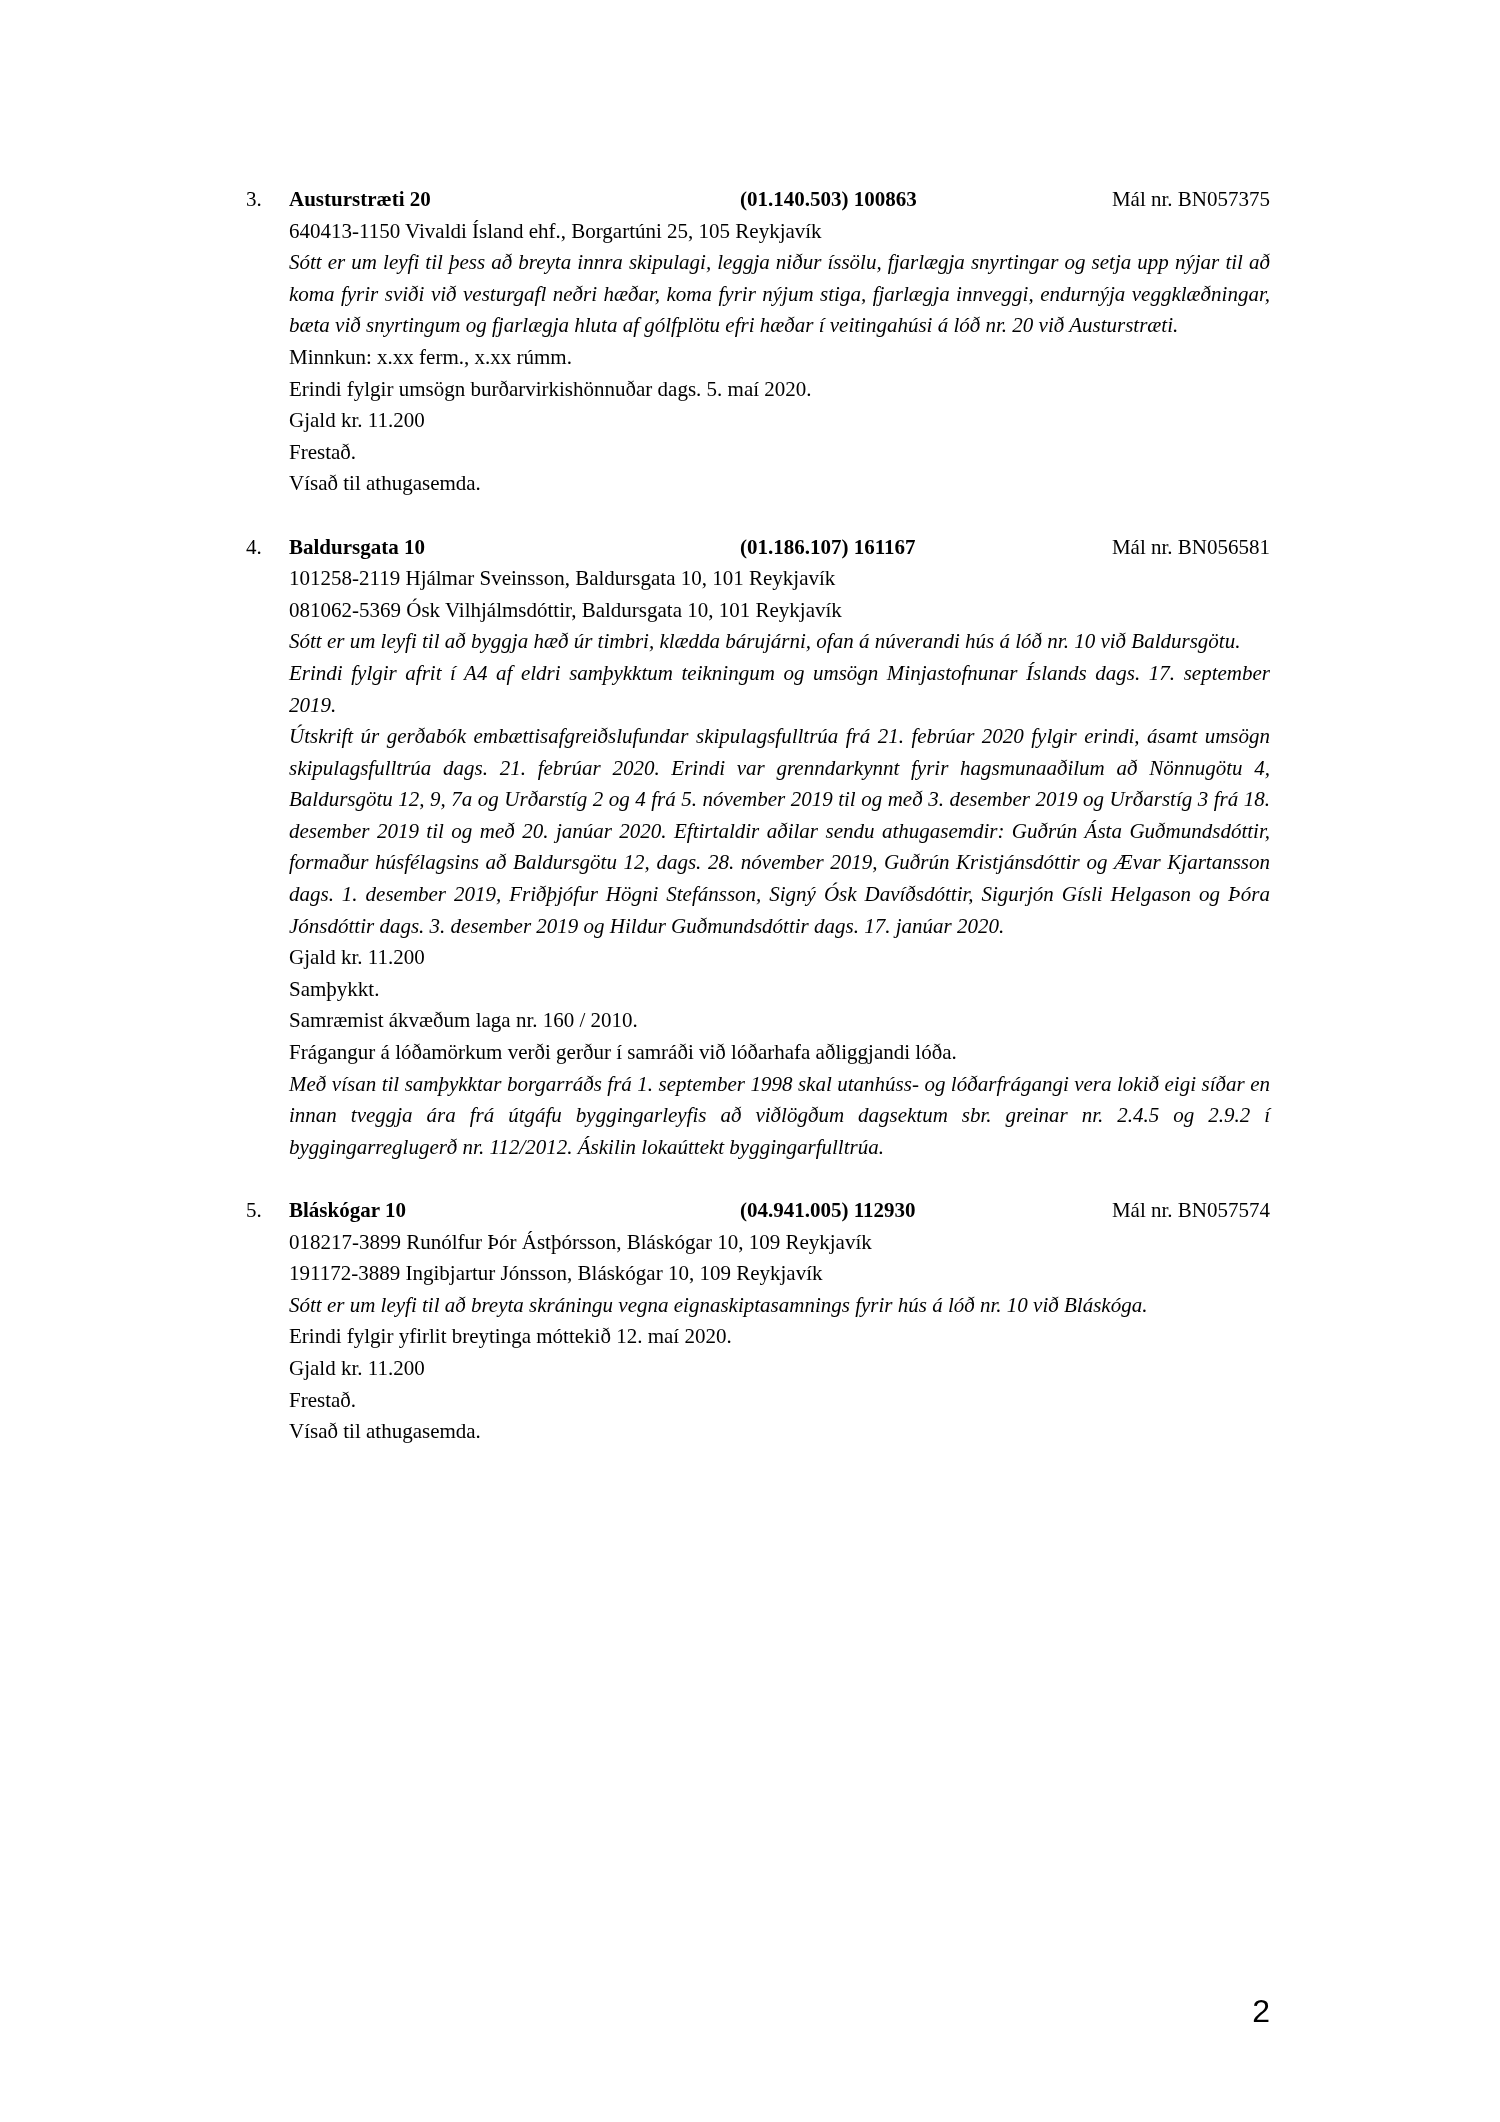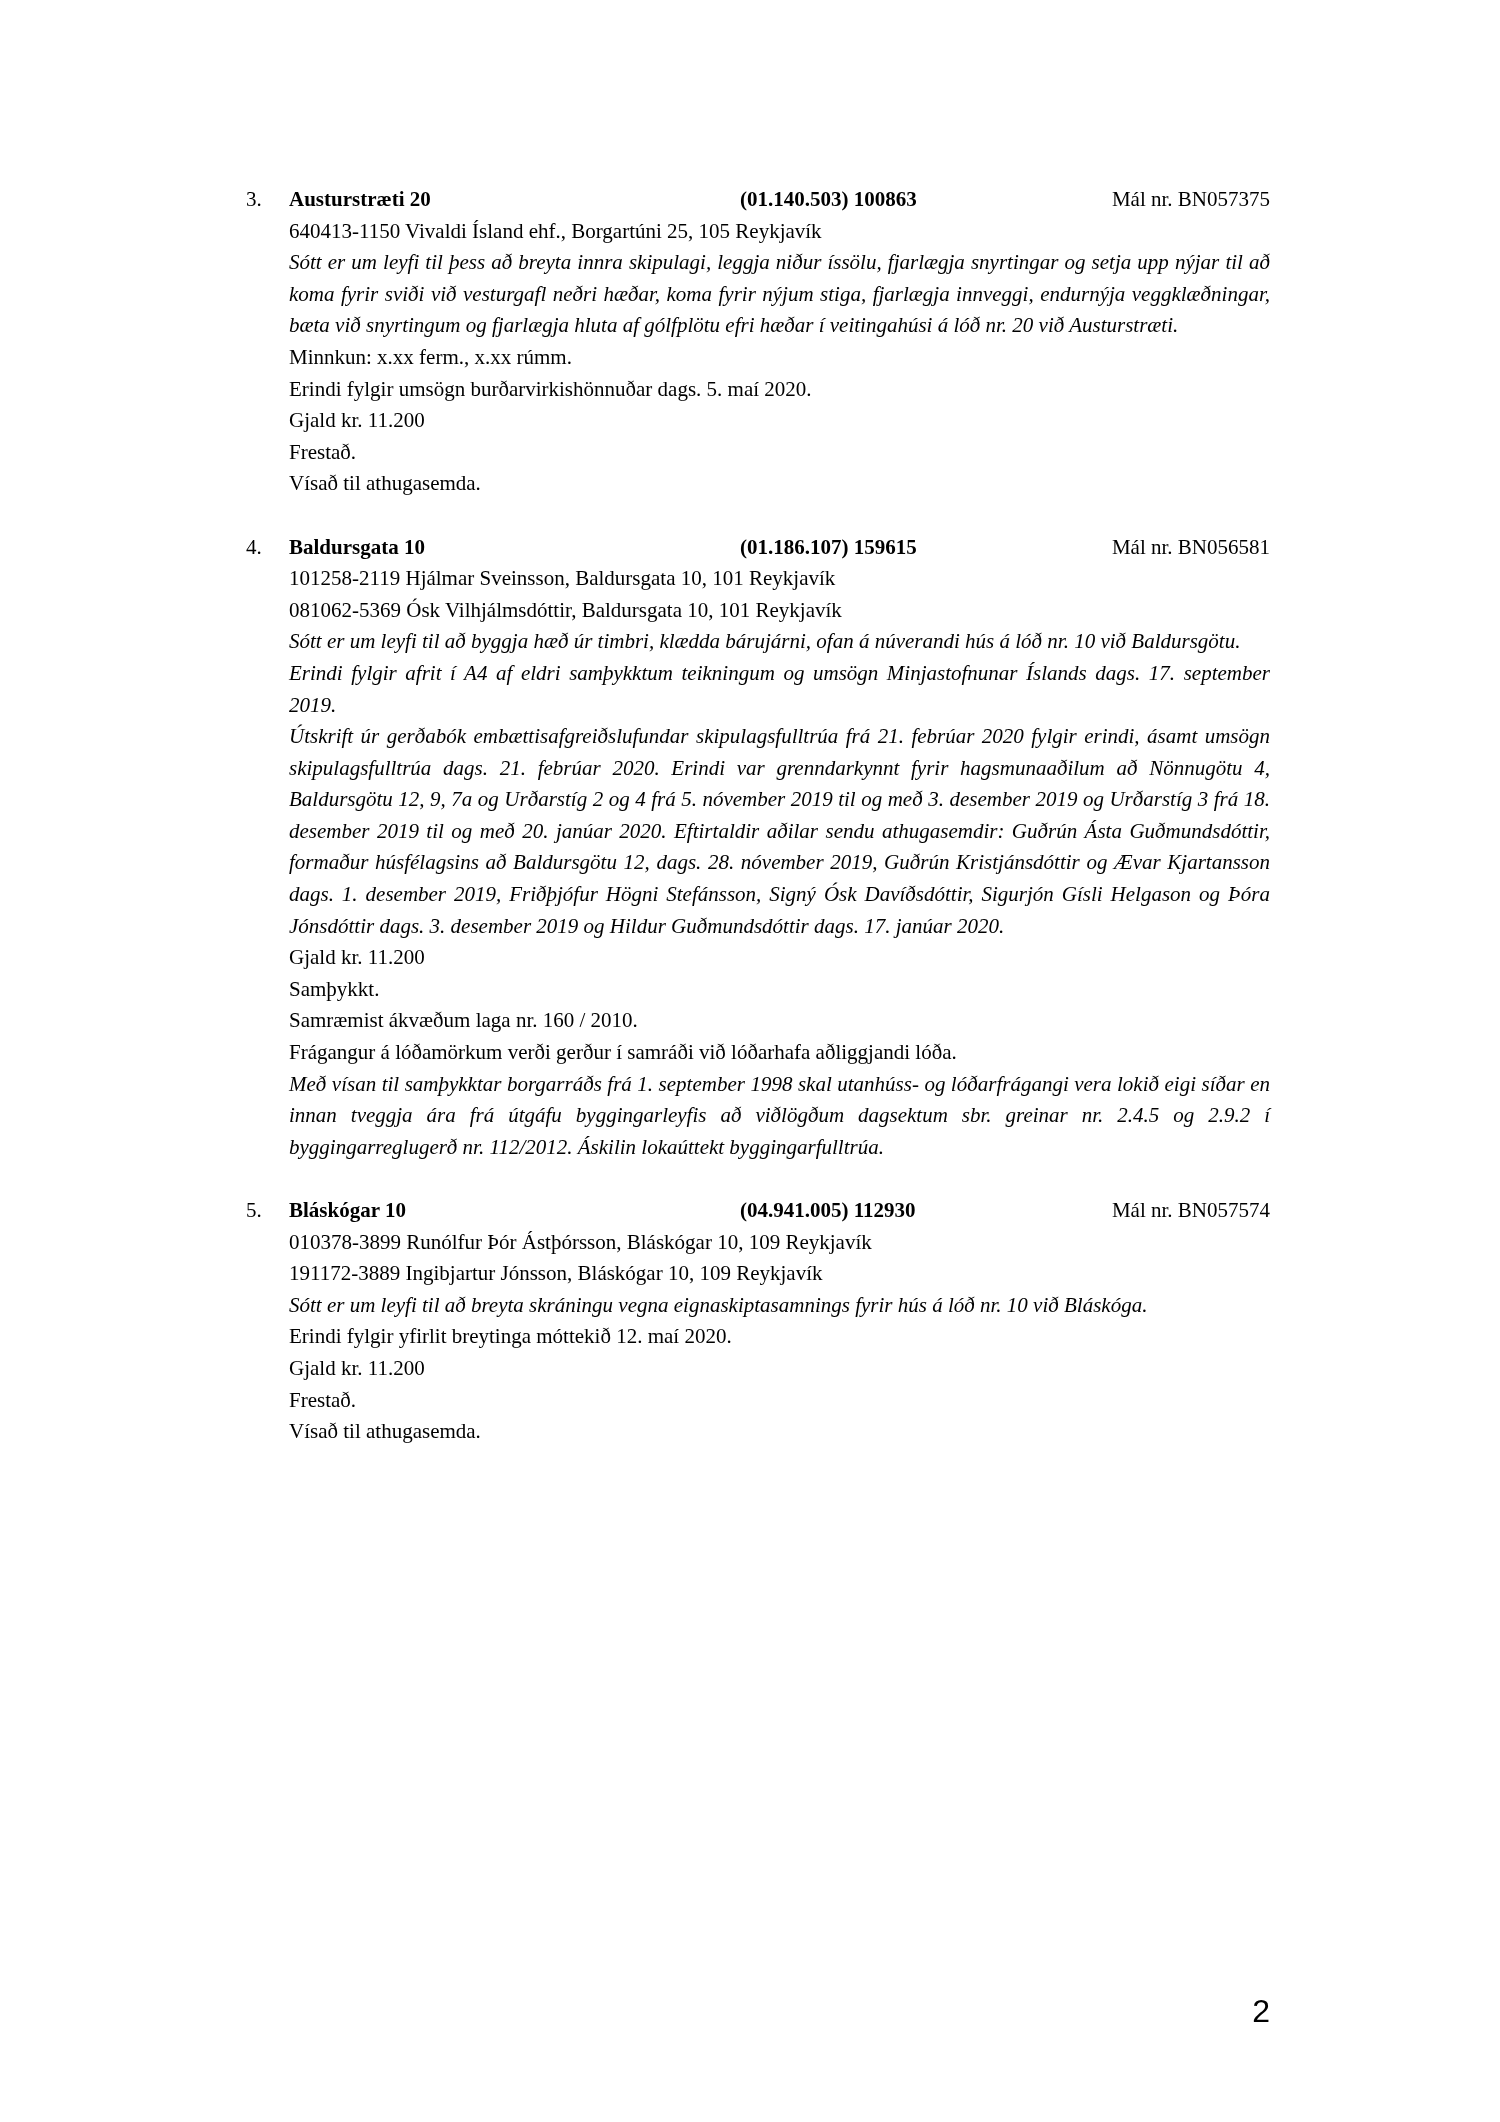--- a/index.html
+++ b/index.html
@@ -90,21 +90,21 @@
       <div class="par">Erindi fylgir umsögn burðarvirkishönnuðar dags. 5. maí 2020.</div>
       <div class="par">Gjald kr. 11.200</div>
       <div class="par italic">Frestað.</div>
       <div class="par italic">Vísað til athugasemda.</div>
     </section>
 
     <section class="item">
       <div class="item-header">
         <span class="item-number">4.</span>
         <span class="item-address">Baldursgata 10</span>
-        <span class="item-reference">(01.186.107) 159615</span>
+        <span class="item-reference">(01.186.107) 161167</span>
         <span class="item-case">Mál nr. BN056581</span>
       </div>
       <div class="par">101258-2119 Hjálmar Sveinsson, Baldursgata 10, 101 Reykjavík</div>
       <div class="par">081062-5369 Ósk Vilhjálmsdóttir, Baldursgata 10, 101 Reykjavík</div>
       <div class="par justify">Sótt er um leyfi til að byggja hæð úr timbri, klædda bárujárni, ofan á núverandi hús á lóð nr. 10 við Baldursgötu.</div>
       <div class="par justify">Erindi fylgir afrit í A4 af eldri samþykktum teikningum og umsögn Minjastofnunar Íslands dags. 17. september 2019.</div>
       <div class="par justify">Útskrift úr gerðabók embættisafgreiðslufundar skipulagsfulltrúa frá 21. febrúar 2020 fylgir erindi, ásamt umsögn skipulagsfulltrúa dags. 21. febrúar 2020. Erindi var grenndarkynnt fyrir hagsmunaaðilum að Nönnugötu 4, Baldursgötu 12, 9, 7a og Urðarstíg 2 og 4 frá 5. nóvember 2019 til og með 3. desember 2019 og Urðarstíg 3 frá 18. desember 2019 til og með 20. janúar 2020. Eftirtaldir aðilar sendu athugasemdir: Guðrún Ásta Guðmundsdóttir, formaður húsfélagsins að Baldursgötu 12, dags. 28. nóvember 2019, Guðrún Kristjánsdóttir og Ævar Kjartansson dags. 1. desember 2019, Friðþjófur Högni Stefánsson, Signý Ósk Davíðsdóttir, Sigurjón Gísli Helgason og Þóra Jónsdóttir dags. 3. desember 2019 og Hildur Guðmundsdóttir dags. 17. janúar 2020.</div>
       <div class="par">Gjald kr. 11.200</div>
       <div class="par italic">Samþykkt.</div>
       <div class="par italic">Samræmist ákvæðum laga nr. 160 / 2010.</div>
@@ -112,21 +112,21 @@
       <div class="par italic justify">Með vísan til samþykktar borgarráðs frá 1. september 1998 skal utanhúss- og lóðarfrágangi vera lokið eigi síðar en innan tveggja ára frá útgáfu byggingarleyfis að viðlögðum dagsektum sbr. greinar nr. 2.4.5 og 2.9.2 í byggingarreglugerð nr. 112/2012. Áskilin lokaúttekt byggingarfulltrúa.</div>
     </section>
 
     <section class="item">
       <div class="item-header">
         <span class="item-number">5.</span>
         <span class="item-address">Bláskógar 10</span>
         <span class="item-reference">(04.941.005) 112930</span>
         <span class="item-case">Mál nr. BN057574</span>
       </div>
-      <div class="par">010378-3899 Runólfur Þór Ástþórsson, Bláskógar 10, 109 Reykjavík</div>
+      <div class="par">018217-3899 Runólfur Þór Ástþórsson, Bláskógar 10, 109 Reykjavík</div>
       <div class="par">191172-3889 Ingibjartur Jónsson, Bláskógar 10, 109 Reykjavík</div>
       <div class="par justify">Sótt er um leyfi til að breyta skráningu vegna eignaskiptasamnings fyrir hús á lóð nr. 10 við Bláskóga.</div>
       <div class="par">Erindi fylgir yfirlit breytinga móttekið 12. maí 2020.</div>
       <div class="par">Gjald kr. 11.200</div>
       <div class="par italic">Frestað.</div>
       <div class="par italic">Vísað til athugasemda.</div>
     </section>
 
   </div>
 

